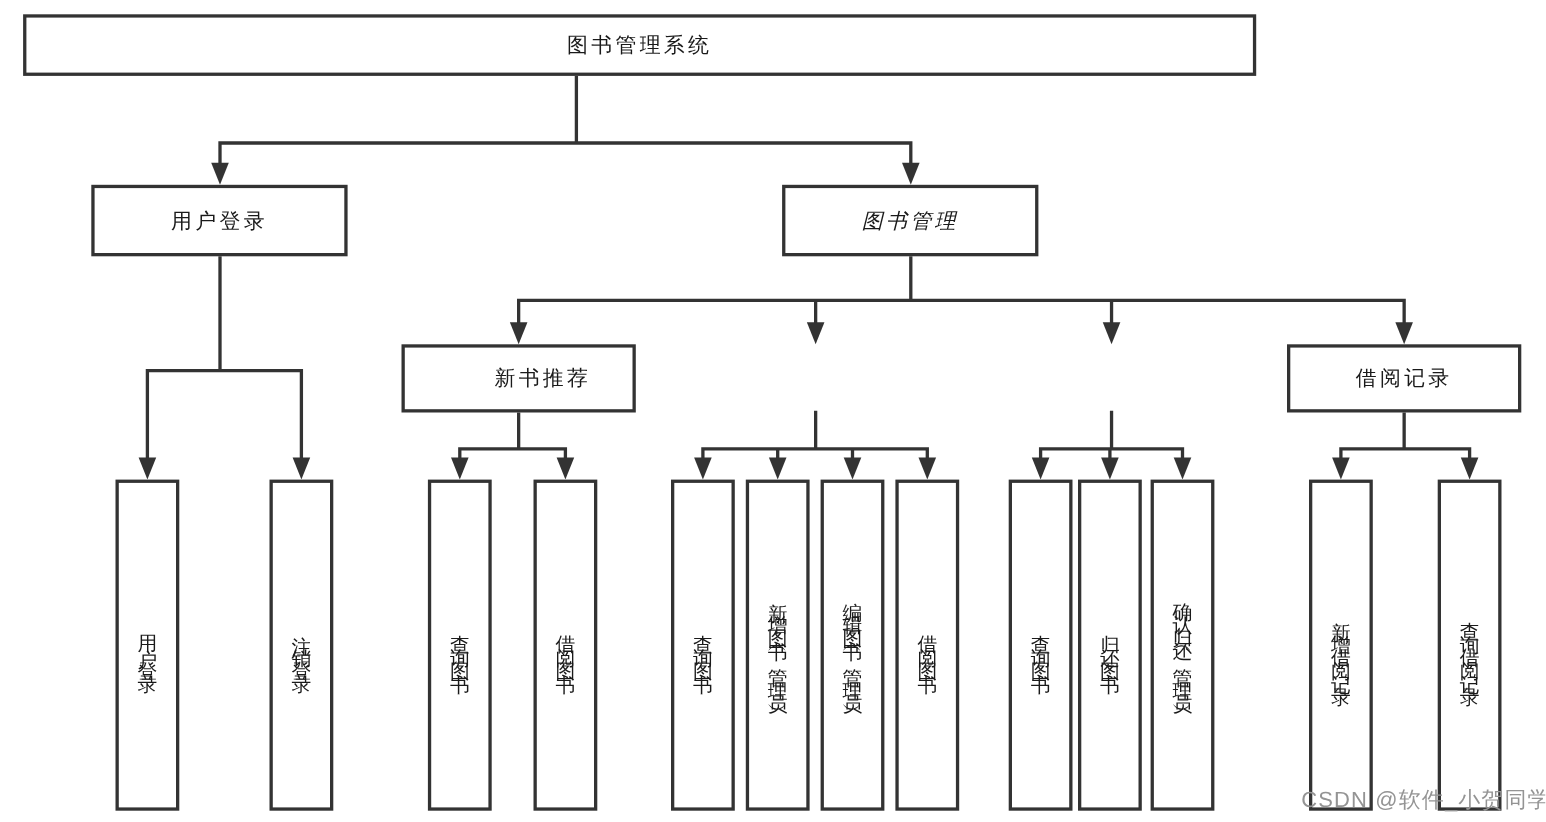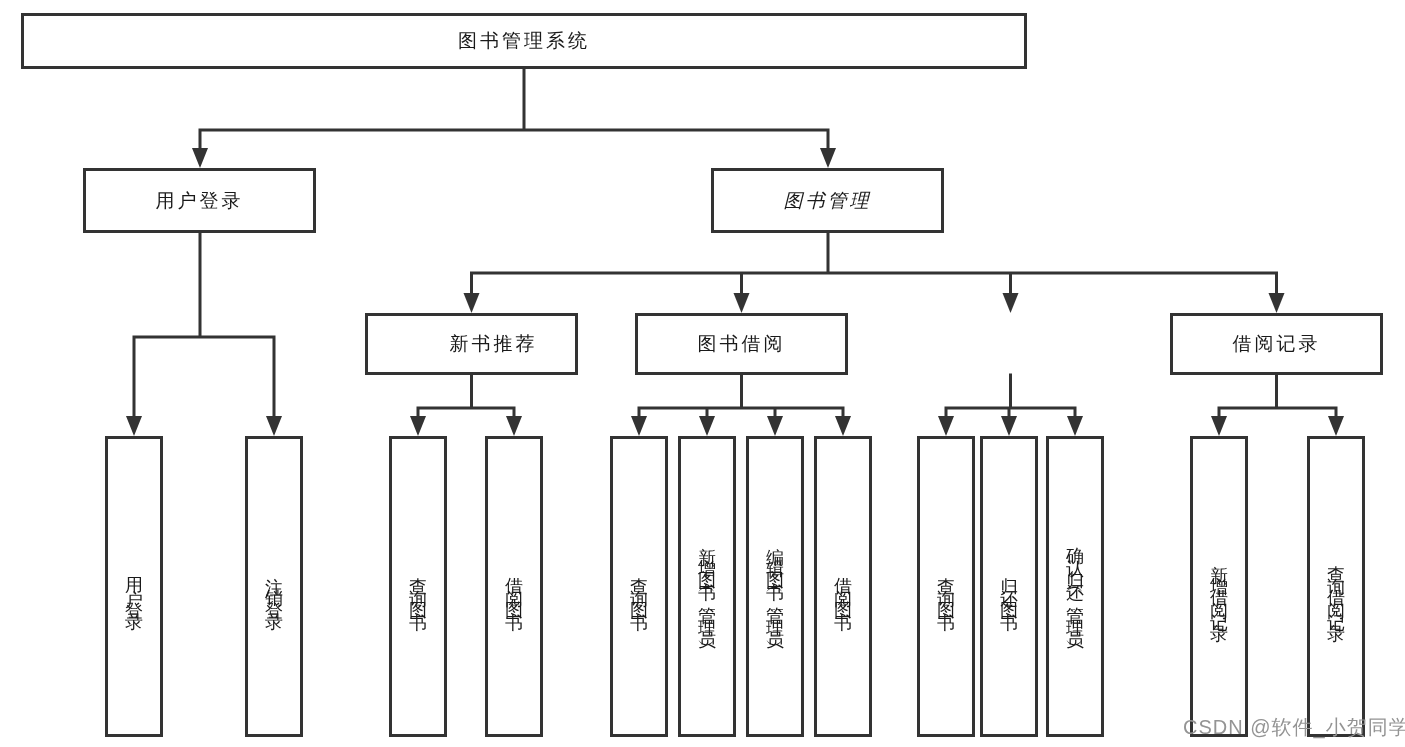--- a/index.html
+++ b/index.html
@@ -14,21 +14,21 @@
     position:absolute;
     box-sizing:border-box;
     border:3px solid #333333;
     background:#ffffff;
     display:flex;
     align-items:center;
     justify-content:center;
     color:#1a1a1a;
   }
   .hnode span{letter-spacing:3px;}
-  .root{left:21px;top:13px;width:1006px;height:56px;font-size:19px;}
+  .root{left:21px;top:13px;width:1121px;height:56px;font-size:19px;}
   .l2{top:168px;width:233px;height:65px;font-size:19px;}
   .l2a{left:83px;}
   .l2b{left:711px;font-style:italic;}
   .l3{top:313px;width:213px;height:62px;font-size:19px;}
   .l3a{left:365px;padding-left:44px;}
   .l3b{left:635px;}
   .l3c{left:904px;}
   .l3d{left:1170px;font-family:Liberation Serif, serif;}
   .leaf{top:436px;width:58px;height:301px;font-size:18px;}
   .leaf span{
@@ -112,23 +112,20 @@
   <div class="node hnode l2 l2a">
     <span>用户登录</span>
   </div>
   <div class="node hnode l2 l2b">
     <span>图书管理</span>
   </div>
 
   <div class="node hnode l3 l3a">
     <span>新书推荐</span>
   </div>
-  <div class="node hnode l3 l3b">
-    <span>图书借阅</span>
-  </div>
   <div class="node hnode l3 l3d">
     <span>借阅记录</span>
   </div>
 
   <div class="node leaf lf1">
     <span>用户登录</span>
   </div>
   <div class="node leaf lf2">
     <span>注销登录</span>
   </div>

